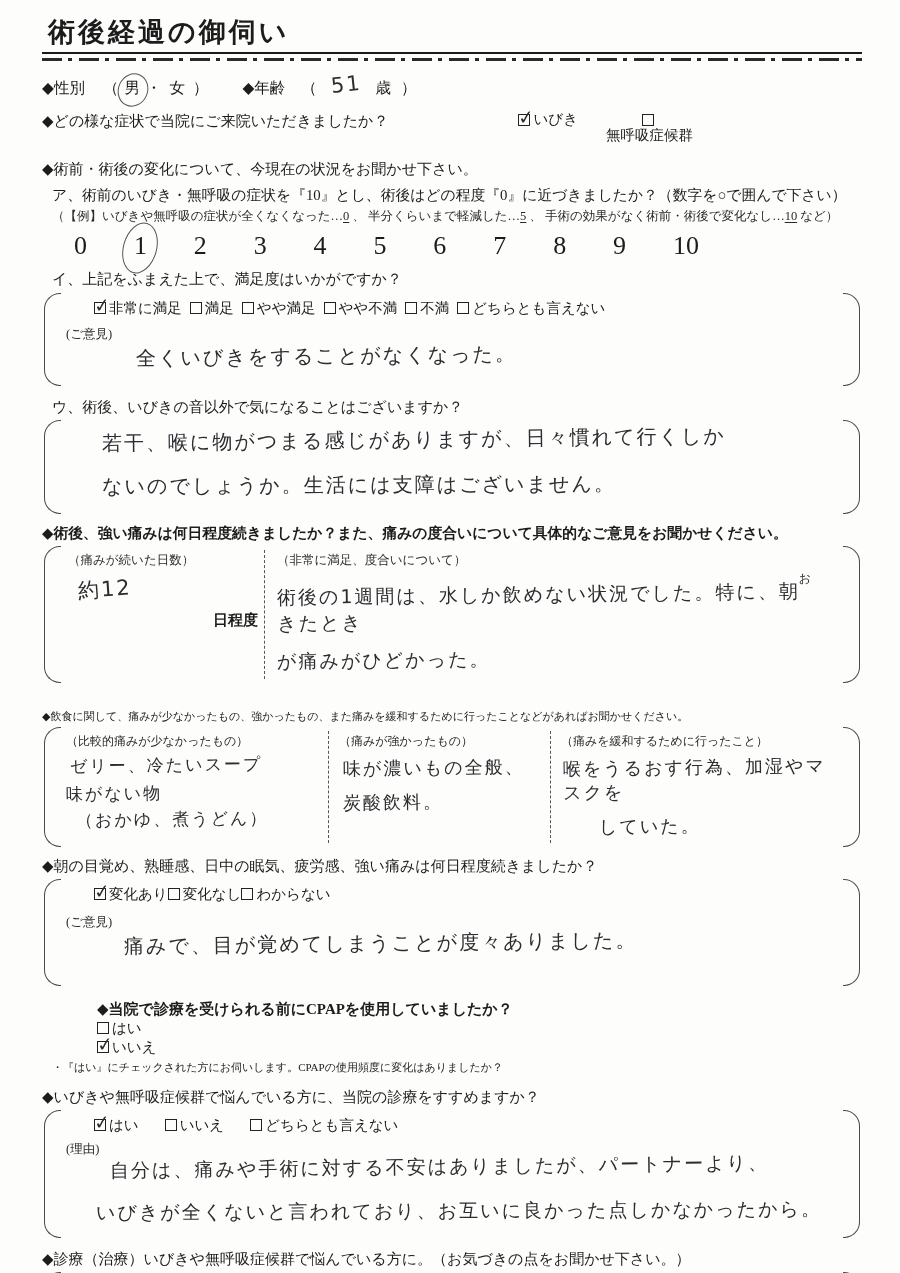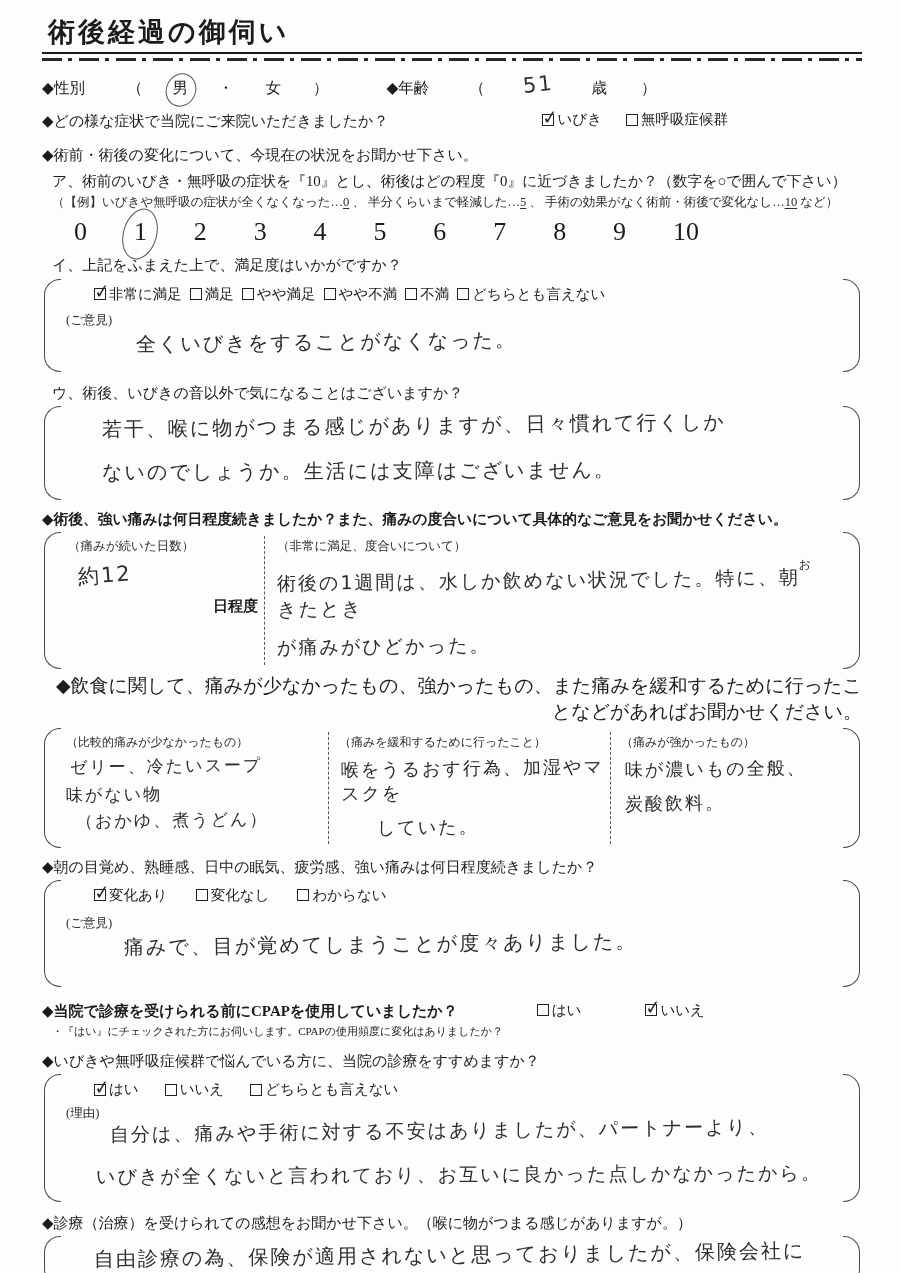--- a/index.html
+++ b/index.html
@@ -16,21 +16,21 @@
   }
   
   .title { font-size:27px; font-weight:bold; letter-spacing:3px; padding-left:6px; }
   .title-rule { border-bottom:2px solid #1a1a1a; margin-top:2px; }
   .dashdot {
     margin-top:4px; height:3px;
     background:repeating-linear-gradient(90deg,#2a2a2a 0 20px,transparent 20px 26px,#2a2a2a 26px 30px,transparent 30px 37px);
   }
   
   .row { display:flex; align-items:baseline; }
-  .q { font-size:15px; margin-top:11px;gap:24px; }
+  .q { font-size:15px; margin-top:11px; }
   .sub { font-size:12.5px; color:#2a2a2a; }
   .indent1 { padding-left:10px; }
   .indent2 { padding-left:28px; }
   
   .cb { display:inline-flex; align-items:center; white-space:nowrap; }
   .cb .box { display:inline-block; width:12px; height:12px; border:1.6px solid #222; position:relative; margin-right:3px; align-self:center; }
   .cb.checked .box::after {
     content:"✓"; position:absolute; left:-1px; top:-9px; font-size:19px; font-weight:bold;
     transform:rotate(-6deg); color:#2d2d31; font-family:"DejaVu Sans",sans-serif;
   }
@@ -85,21 +85,21 @@
     <span>歳</span>
     <span style="margin-left:10px;">）</span>
   </div>
 
   <div class="row q">
     <span>◆どの様な症状で当院にご来院いただきましたか？</span>
     <span class="cb checked" style="margin-left:130px;">
       <span class="box"></span>
       <span class="cb-label">いびき</span>
     </span>
-    <span class="cb" style="">
+    <span class="cb" style="margin-left:28px;flex-direction:column;">
       <span class="box"></span>
       <span class="cb-label">無呼吸症候群</span>
     </span>
   </div>
 
   <div class="q" style="margin-top:15px;">◆術前・術後の変化について、今現在の状況をお聞かせ下さい。</div>
   <div class="q indent1" style="margin-top:7px; font-size:14.8px;">ア、術前のいびき・無呼吸の症状を『10』とし、術後はどの程度『0』に近づきましたか？（数字を○で囲んで下さい）</div>
   <div class="sub indent1" style="margin-top:3px;">
     <span>（【例】いびきや無呼吸の症状が全くなくなった…</span><u>0</u><span> 、 半分くらいまで軽減した…</span><u>5</u><span> 、 手術の効果がなく術前・術後で変化なし…</span><u>10</u><span> など）</span>
   </div>
@@ -166,63 +166,63 @@
       <div class="col-div" style="flex:1; padding:2px 2px 4px 12px;">
         <div class="sub">（非常に満足、度合いについて）</div>
         <div class="hw" style="font-size:19px; margin-top:8px;">
           <span>術後の1週間は、水しか飲めない状況でした。特に、朝</span><span class="furi">お</span><span>きたとき</span>
         </div>
         <div class="hw" style="font-size:19px; margin-top:12px;">が痛みがひどかった。</div>
       </div>
     </div>
   </div>
 
-  <div class="q" style="margin-top:4px; font-size:19px;text-align:right;">◆飲食に関して、痛みが少なかったもの、強かったもの、また痛みを緩和するために行ったことなどがあればお聞かせください。</div>
+  <div class="q" style="margin-top:26px; font-size:11px;">◆飲食に関して、痛みが少なかったもの、強かったもの、また痛みを緩和するために行ったことなどがあればお聞かせください。</div>
   <div class="pbox">
     <div class="cols">
       <div style="width:262px; padding:2px 4px 4px 0;">
         <div class="sub" style="font-size:12px;">（比較的痛みが少なかったもの）</div>
         <div class="hw" style="font-size:17px; margin:5px 0 0 4px;">ゼリー、冷たいスープ</div>
         <div class="hw" style="font-size:17px; margin:5px 0 0 0;">味がない物</div>
         <div class="hw" style="font-size:17px; margin:3px 0 0 10px;">（おかゆ、煮うどん）</div>
       </div>
+      <div class="col-div" style="width:222px; padding:2px 4px 4px 10px;">
+        <div class="sub" style="font-size:12px;">（痛みが強かったもの）</div>
+        <div class="hw" style="font-size:18px; margin:7px 0 0 4px;">味が濃いもの全般、</div>
+        <div class="hw" style="font-size:18px; margin:10px 0 0 4px;">炭酸飲料。</div>
+      </div>
       <div class="col-div" style="flex:1; padding:2px 0 4px 10px;">
         <div class="sub" style="font-size:12px;">（痛みを緩和するために行ったこと）</div>
         <div class="hw" style="font-size:18px; margin:7px 0 0 2px;">喉をうるおす行為、加湿やマスクを</div>
         <div class="hw" style="font-size:18px; margin:10px 0 0 38px;">していた。</div>
       </div>
-      <div class="col-div" style="width:222px; padding:2px 4px 4px 10px;">
-        <div class="sub" style="font-size:12px;">（痛みが強かったもの）</div>
-        <div class="hw" style="font-size:18px; margin:7px 0 0 4px;">味が濃いもの全般、</div>
-        <div class="hw" style="font-size:18px; margin:10px 0 0 4px;">炭酸飲料。</div>
-      </div>
     </div>
   </div>
 
   <div class="q" style="margin-top:10px;">◆朝の目覚め、熟睡感、日中の眠気、疲労感、強い痛みは何日程度続きましたか？</div>
   <div class="pbox" style="padding-bottom:26px;">
-    <div class="row indent2" style="gap:28px; margin-top:2px;">
+    <div class="row indent2" style="margin-top:2px;">
       <span class="cb checked">
           <span class="box"></span>
           <span class="cb-label">変化あり</span>
         </span>
       <span class="cb">
           <span class="box"></span>
           <span class="cb-label">変化なし</span>
         </span>
       <span class="cb">
           <span class="box"></span>
           <span class="cb-label">わからない</span>
         </span>
     </div>
     <div class="sub" style="margin-top:10px;">(ご意見)</div>
     <div class="hw" style="font-size:20px; margin:2px 0 0 58px;">痛みで、目が覚めてしまうことが度々ありました。</div>
   </div>
 
-  <div class="row q" style="margin-top:14px;">
+  <div class="row q" style="margin-top:14px;flex-direction:column;">
     <span style="font-weight:bold;">◆当院で診療を受けられる前にCPAPを使用していましたか？</span>
     <span class="cb" style="margin-left:55px;">
         <span class="box"></span>
         <span class="cb-label">はい</span>
       </span>
     <span class="cb checked" style="margin-left:40px;">
         <span class="box"></span>
         <span class="cb-label">いいえ</span>
       </span>
   </div>
@@ -242,20 +242,20 @@
       <span class="cb">
           <span class="box"></span>
           <span class="cb-label">どちらとも言えない</span>
         </span>
     </div>
     <div class="sub" style="margin-top:6px;">(理由)</div>
     <div class="hw" style="font-size:19px; margin:0 0 0 44px;">自分は、痛みや手術に対する不安はありましたが、パートナーより、</div>
     <div class="hw" style="font-size:19px; margin:16px 0 2px 30px; transform:rotate(-0.3deg);">いびきが全くないと言われており、お互いに良かった点しかなかったから。</div>
   </div>
 
-  <div class="q" style="margin-top:12px;">◆診療（治療）を受けられての感想をお聞かせ下さい。（喉に物がつまる感じがありますが。）</div>
+  <div class="q" style="margin-top:12px;">◆診療（治療）いびきや無呼吸症候群で悩んでいる方に。（お気づきの点をお聞かせ下さい。）</div>
   <div class="pbox" style="padding-top:10px; padding-bottom:12px;">
     <div class="hw" style="font-size:20px; margin-left:28px;">自由診療の為、保険が適用されないと思っておりましたが、保険会社に</div>
     
     
   </div>
 
 </div>
 
 </body></html>

